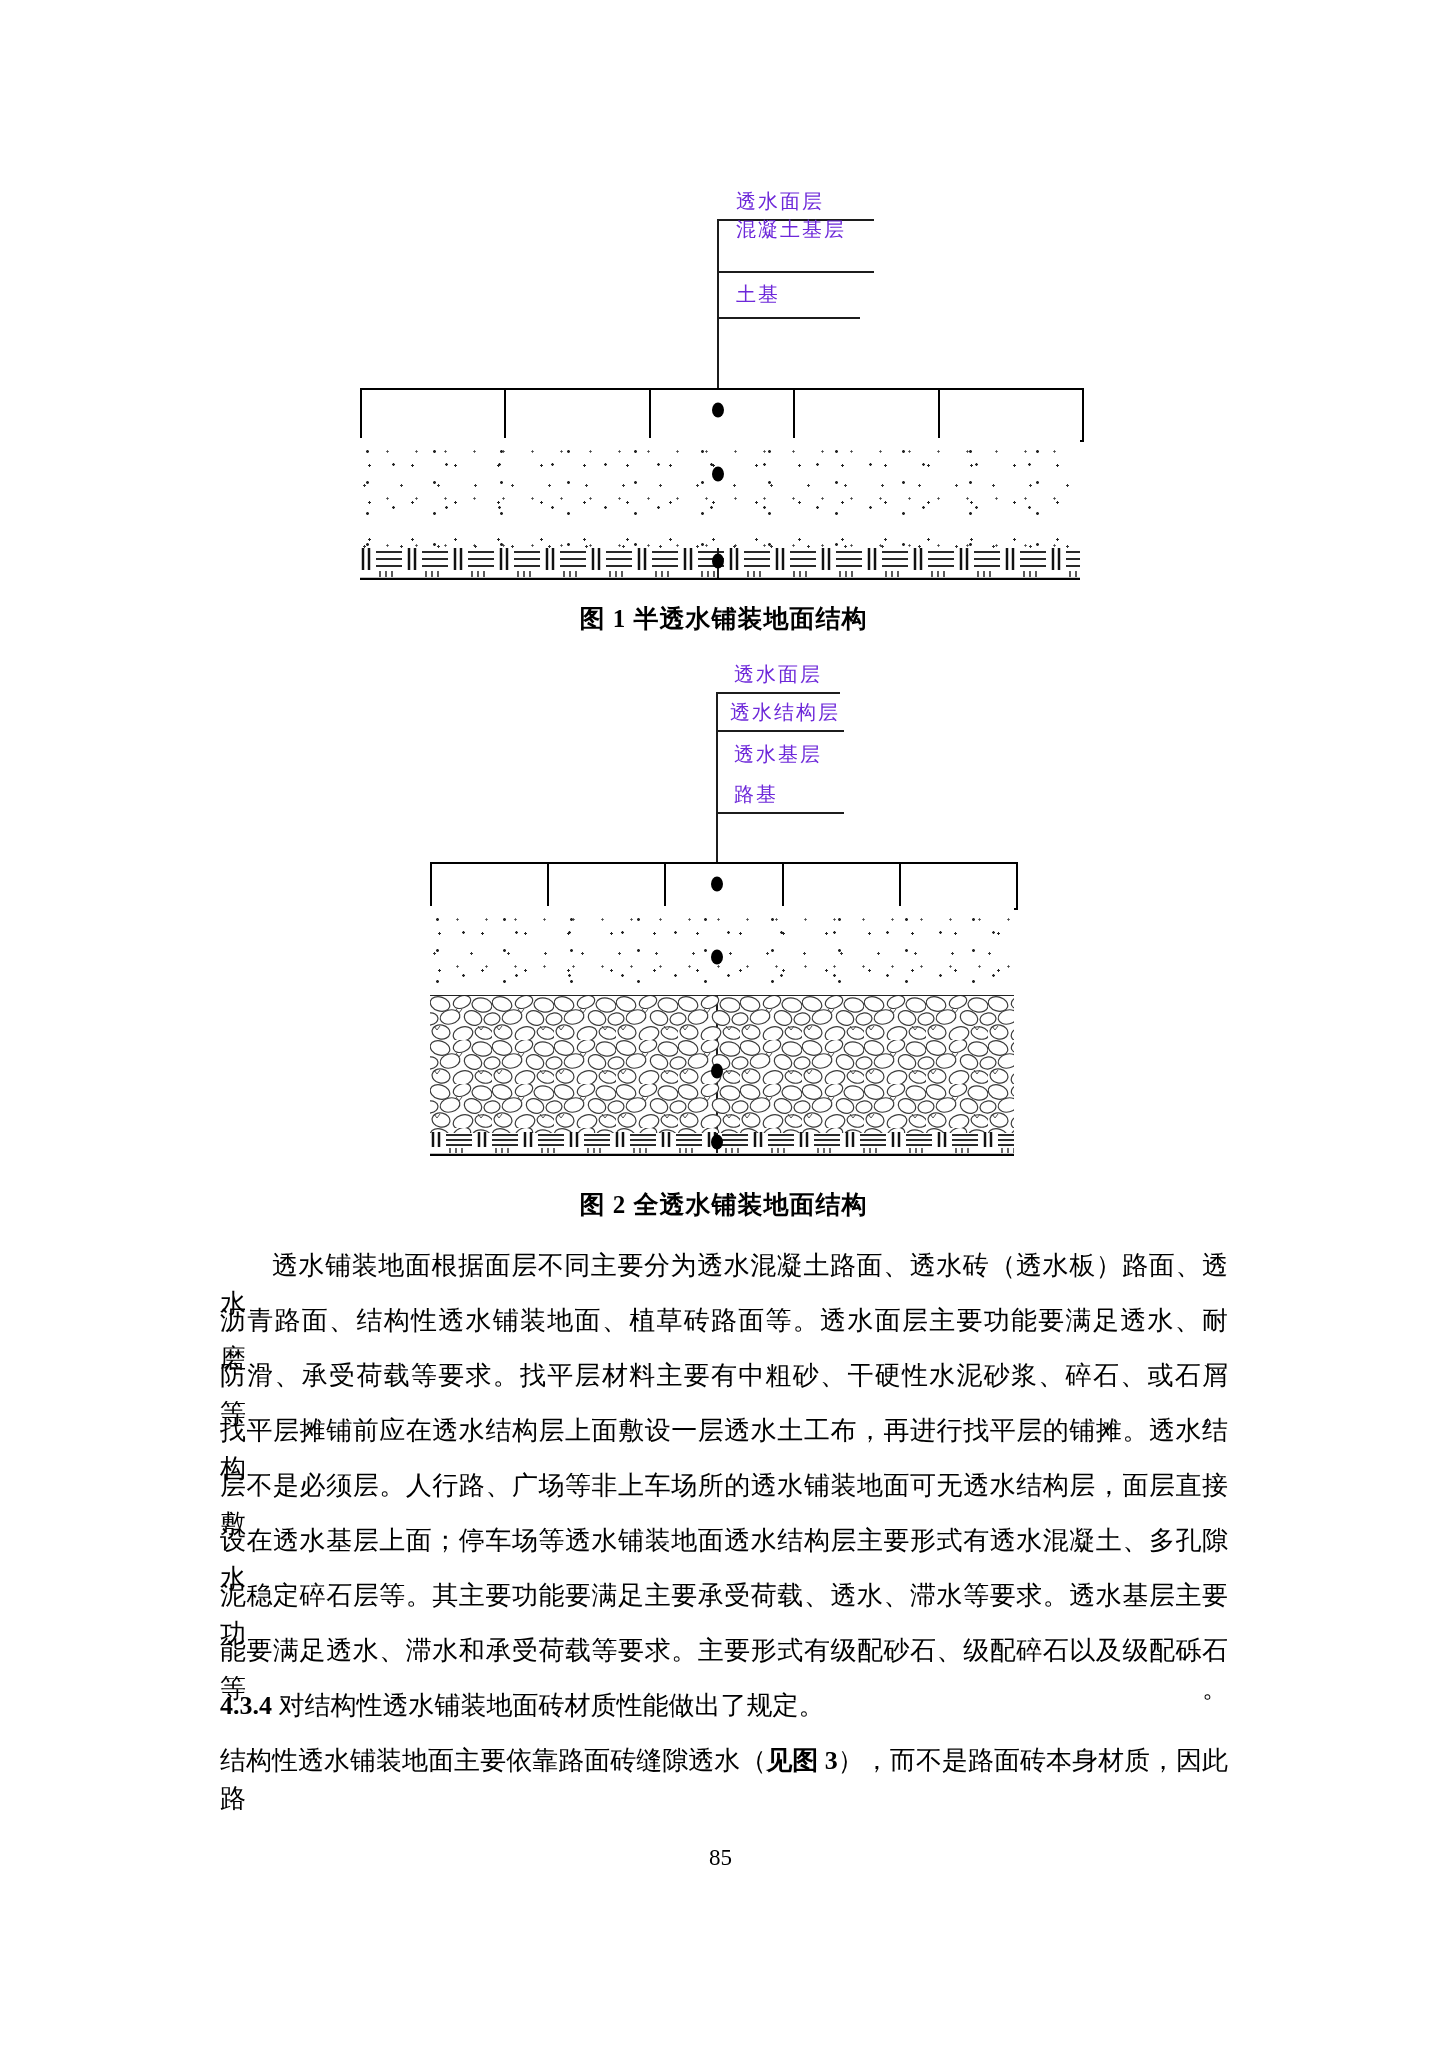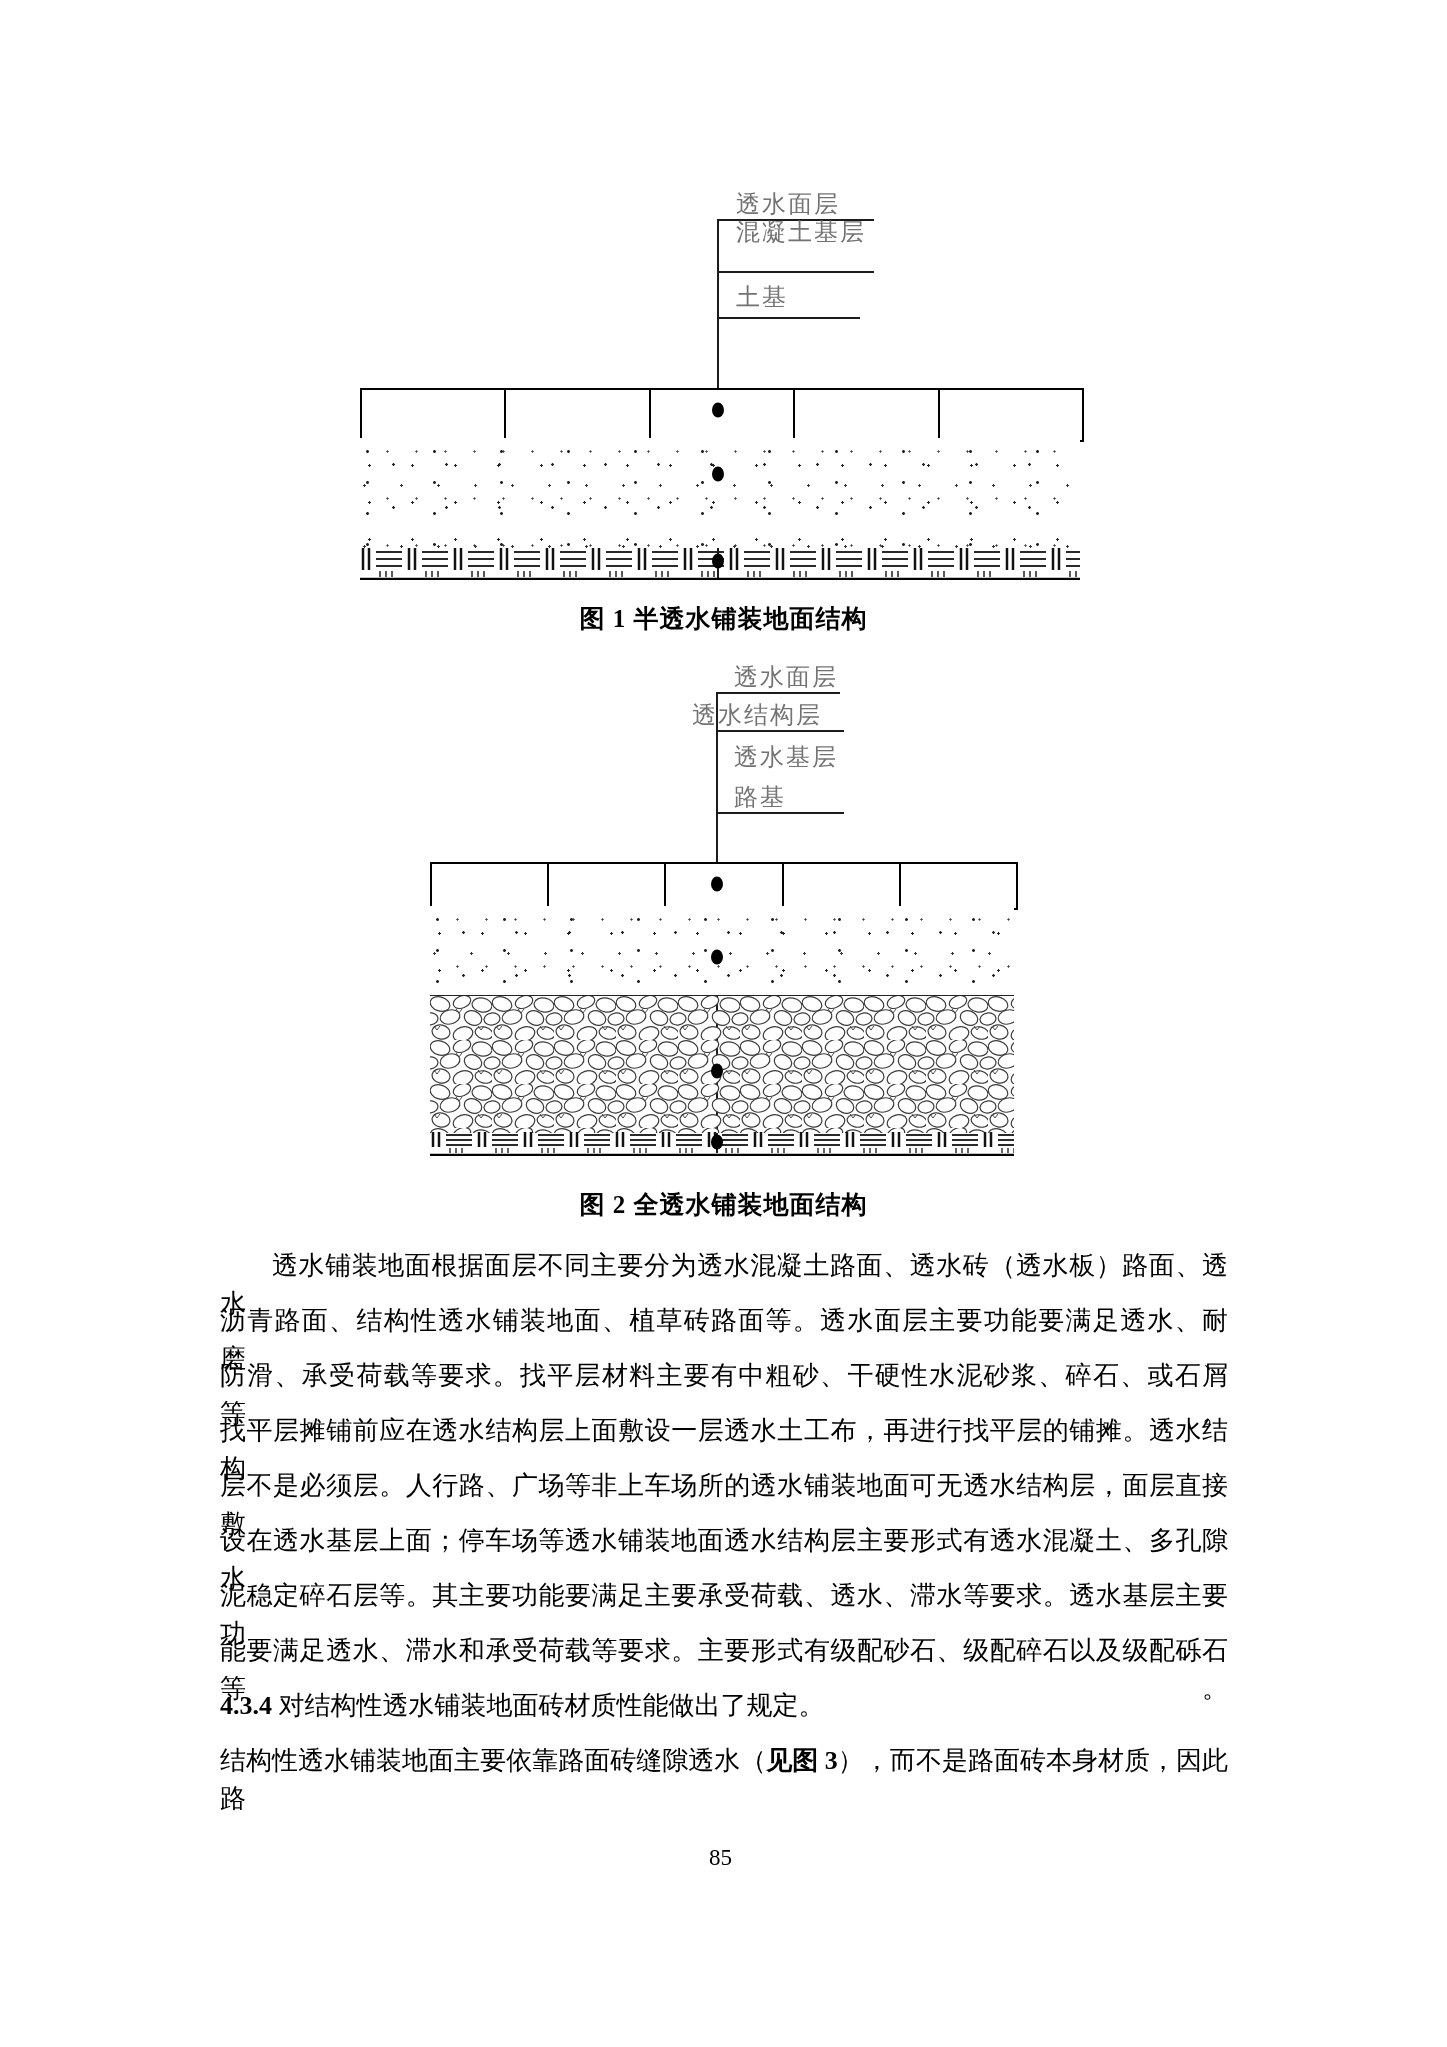--- a/index.html
+++ b/index.html
@@ -2,21 +2,21 @@
 <html><head>
 <meta charset="utf-8">
 <style>
   html, body { margin:0; padding:0; }
   body { background:#ffffff; font-family:"Liberation Serif", serif; color:#000; }
   #page { position:relative; width:1447px; height:2047px; background:#fff; overflow:hidden; }
 
   .hline { position:absolute; background:#1c1c1c; height:2px; }
   .vline { position:absolute; background:#1c1c1c; width:2px; }
 
-  .dlabel { position:absolute; font-size:24px; color:#737373; letter-spacing:2px;
+  .dlabel { position:absolute; font-size:20px; color:#6d28d9; letter-spacing:2px;
             font-family:"DejaVu Sans", sans-serif; white-space:nowrap; }
 
   .brickrow { position:absolute; display:flex; border:2px solid #000; background:#fff; }
   .brickrow .cell { flex:1; border-right:2px solid #000; }
   .brickrow .cell:last-child { border-right:none; }
 
   .stipple { position:absolute; background-color:#fff;
     background-image:
       radial-gradient(circle, #222 1.1px, transparent 1.5px),
       radial-gradient(circle, #333 1.0px, transparent 1.4px),
@@ -91,21 +91,21 @@
 
   <div class="dot" style="left:718px; top:410px;"></div>
   <div class="dot" style="left:718px; top:474px;"></div>
   <div class="dot" style="left:718px; top:561px;"></div>
 
   <div class="caption" style="top:602px;">图 1 半透水铺装地面结构</div>
 
   <div class="dlabel" style="left:734px; top:661px;">透水面层</div>
   <div class="hline" style="left:717px; top:692px; width:123px;"></div>
 
-  <div class="dlabel" style="left:692px; top:699px;">透水结构层</div>
+  <div class="dlabel" style="left:730px; top:699px;">透水结构层</div>
   <div class="hline" style="left:717px; top:730px; width:127px;"></div>
 
   <div class="dlabel" style="left:734px; top:741px;">透水基层</div>
 
   <div class="dlabel" style="left:734px; top:781px;">路基</div>
   <div class="hline" style="left:717px; top:812px; width:127px;"></div>
 
   <div class="vline" style="left:716px; top:692px; height:461px;"></div>
 
   <div class="brickrow" style="left:430px; top:862px; width:584px; height:44px;">

